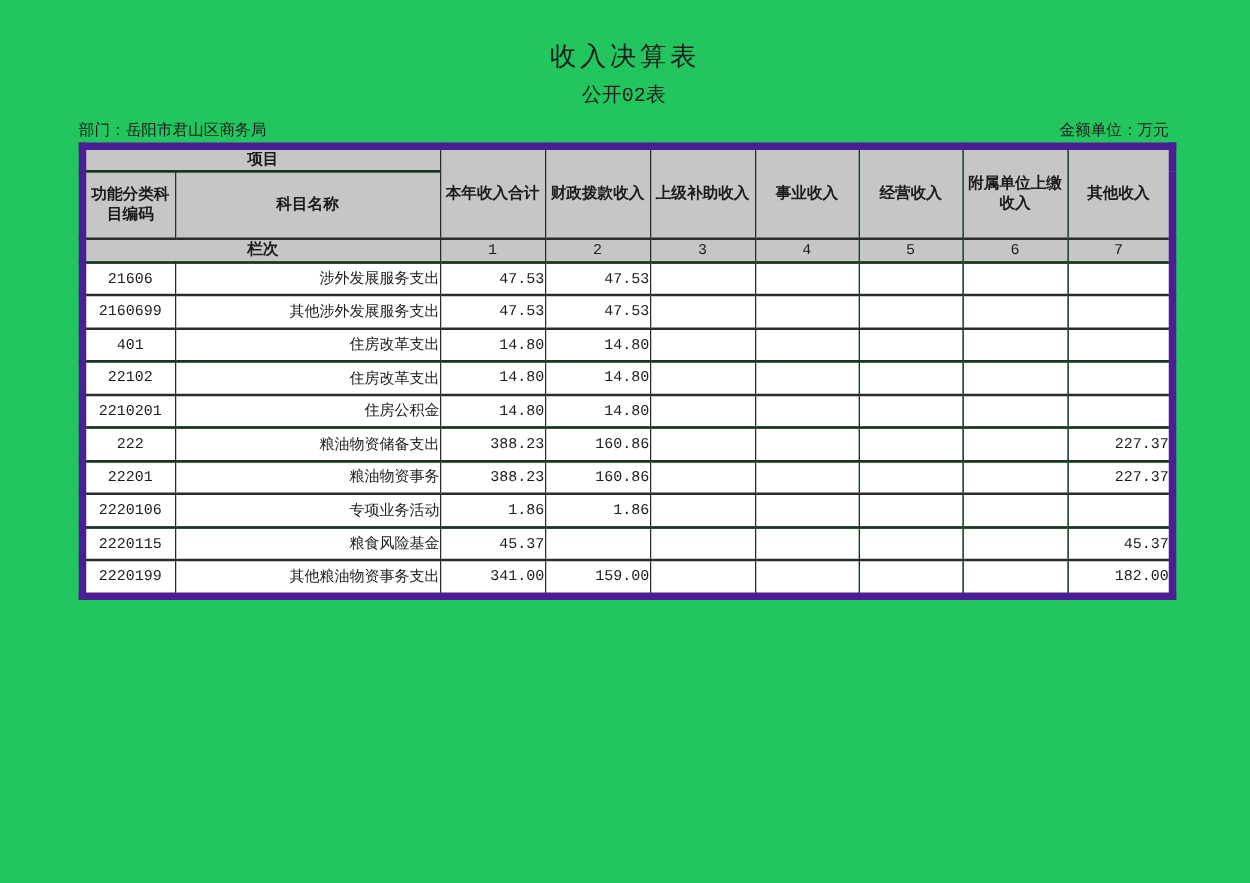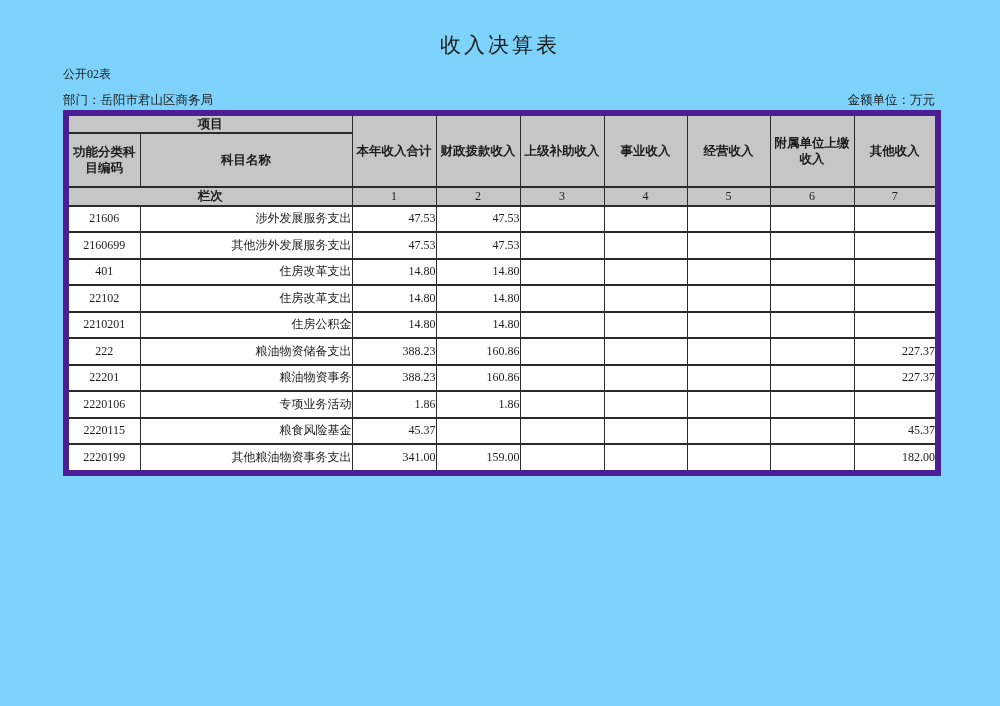--- a/index.html
+++ b/index.html
@@ -1,39 +1,39 @@
 <!DOCTYPE html>
 <html><head>
 <meta charset="utf-8">
 <style>
   html, body { margin: 0; padding: 0; background: #ffffff; }
   .page {
     position: relative;
     width: 1000px;
     height: 706px;
-    background: #7dd3fc;
-    font-family: Liberation Serif, serif;
+    background: #22c55e;
+    font-family: Liberation Mono, monospace;
     color: #1c1c1c;
     overflow: hidden;
   }
   .title {
     padding-top: 31px;
     text-align: center;
     font-size: 21px;
     letter-spacing: 3px;
     font-weight: 500;
   }
   .content {
     margin-left: 63px;
     width: 872px;
   }
   .code-line {
     margin-top: 7px;
-    text-align: left;
-    font-size: 12px;
+    text-align: center;
+    font-size: 16px;
   }
   .meta-line {
     margin-top: 9px;
     margin-bottom: 1px;
     display: flex;
     justify-content: space-between;
     font-size: 12.5px;
   }
   table.income {
     width: 872px;

